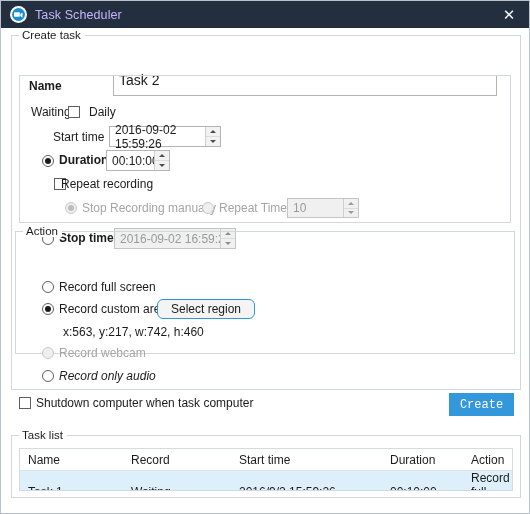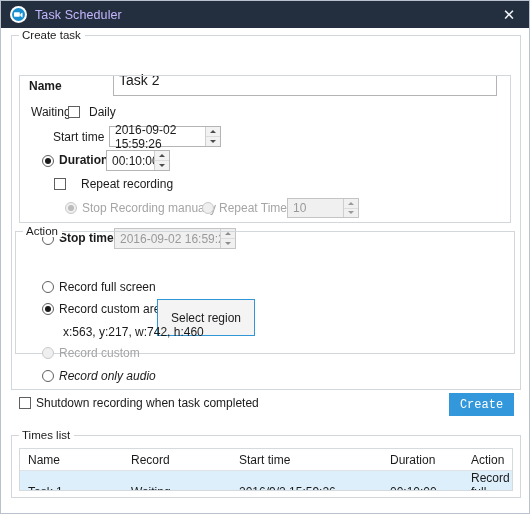--- a/index.html
+++ b/index.html
@@ -305,21 +305,21 @@
         <div>
             <span class="tri-up"></span>
           </div>
         <div>
             <span class="tri-dn"></span>
           </div>
       </div>
     </div>
 
     <div class="checkbox" style="left:53px; top:150px;"></div>
-    <span class="lbl" style="left:80px; top:149px;">Repeat recording</span>
+    <span class="lbl" style="left:60px; top:149px;">Repeat recording</span>
 
     <div class="radio checked disabled" style="left:64px; top:174px;"></div>
     <span class="lbl dim" style="left:81px; top:173px;">Stop Recording manually</span>
     <div class="radio disabled" style="left:201px; top:174px;"></div>
     <span class="lbl dim" style="left:218px; top:173px;">Repeat Times</span>
     <div class="spin-host" style="left:286px; top:170px; width:72px; height:20px;">
       <div class="spin-field disabled">10</div>
       <div class="spin-btns" style="right:1px; background:#f0f0f0;">
         <div>
             <span class="tri-up" style="border-bottom-color:#9a9a9a;"></span>
@@ -346,36 +346,36 @@
 
     <div class="group" id="group-action">
       <span class="group-title">Action</span>
     </div>
 
     <div class="radio" style="left:41px; top:253px;"></div>
     <span class="lbl" style="left:58px; top:252px;">Record full screen</span>
 
     <div class="radio checked" style="left:41px; top:275px;"></div>
     <span class="lbl" style="left:58px; top:274px;">Record custom area</span>
-    <div class="btn-plain" style="left:156px; top:271px; width:98px; height:37px;">Select region</div>
+    <div class="btn-plain" style="left:156px; top:271px; width:98px; height:20px;border-radius:6px;">Select region</div>
 
     <span class="lbl" style="left:62px; top:297px;">x:563, y:217, w:742, h:460</span>
 
     <div class="radio disabled" style="left:41px; top:319px;"></div>
-    <span class="lbl dim" style="left:58px; top:318px;">Record custom</span>
+    <span class="lbl dim" style="left:58px; top:318px;">Record webcam</span>
 
     <div class="radio" style="left:41px; top:342px;"></div>
     <span class="lbl" style="left:58px; top:341px;font-style:italic;">Record only audio</span>
 
     <div class="checkbox" style="left:18px; top:369px;"></div>
-    <span class="lbl" style="left:35px; top:368px;">Shutdown recording when task completed</span>
+    <span class="lbl" style="left:35px; top:368px;">Shutdown computer when task computer</span>
     <div class="btn-blue" style="left:448px; top:365px; width:65px; height:23px;">Create</div>
 
     <div class="group" id="group-tasklist">
-      <span class="group-title">Times list</span>
+      <span class="group-title">Task list</span>
     </div>
 
     <div class="table-wrap">
       <table class="tasks">
         <thead>
           <tr>
             <th style="width:95px;">Name</th>
             <th style="width:100px;">Record</th>
             <th style="width:143px;">Start time</th>
             <th style="width:73px;">Duration</th>

